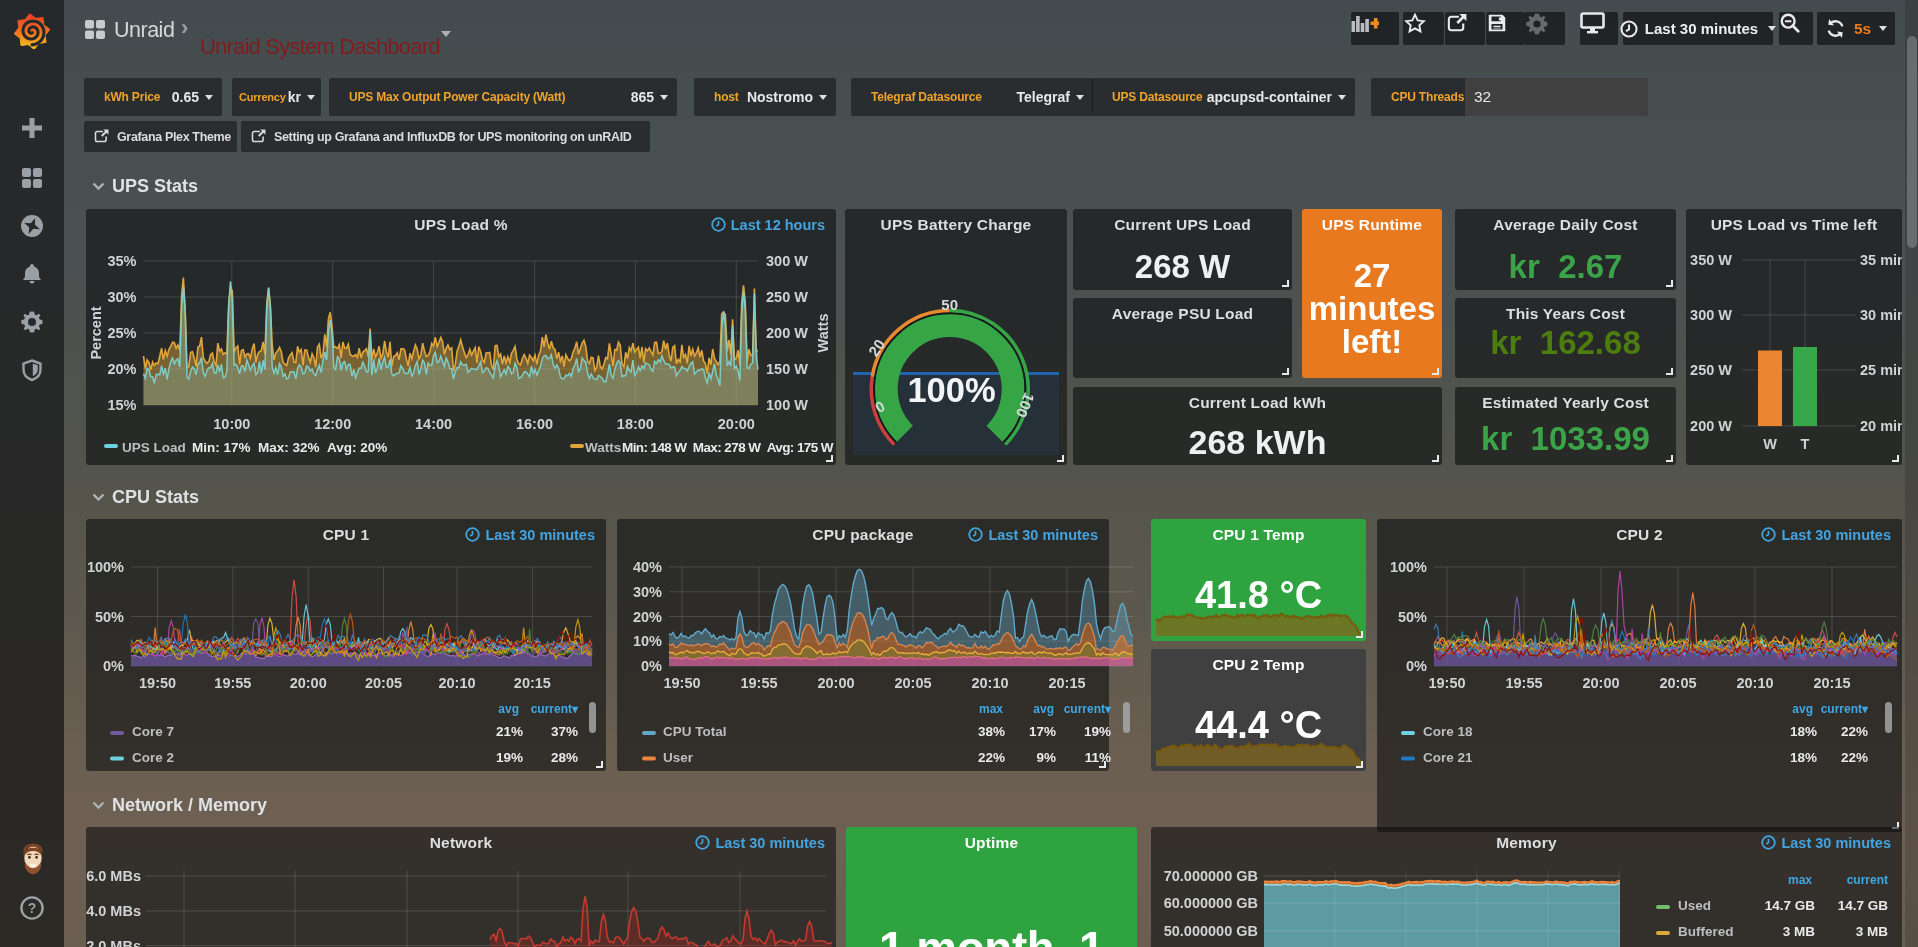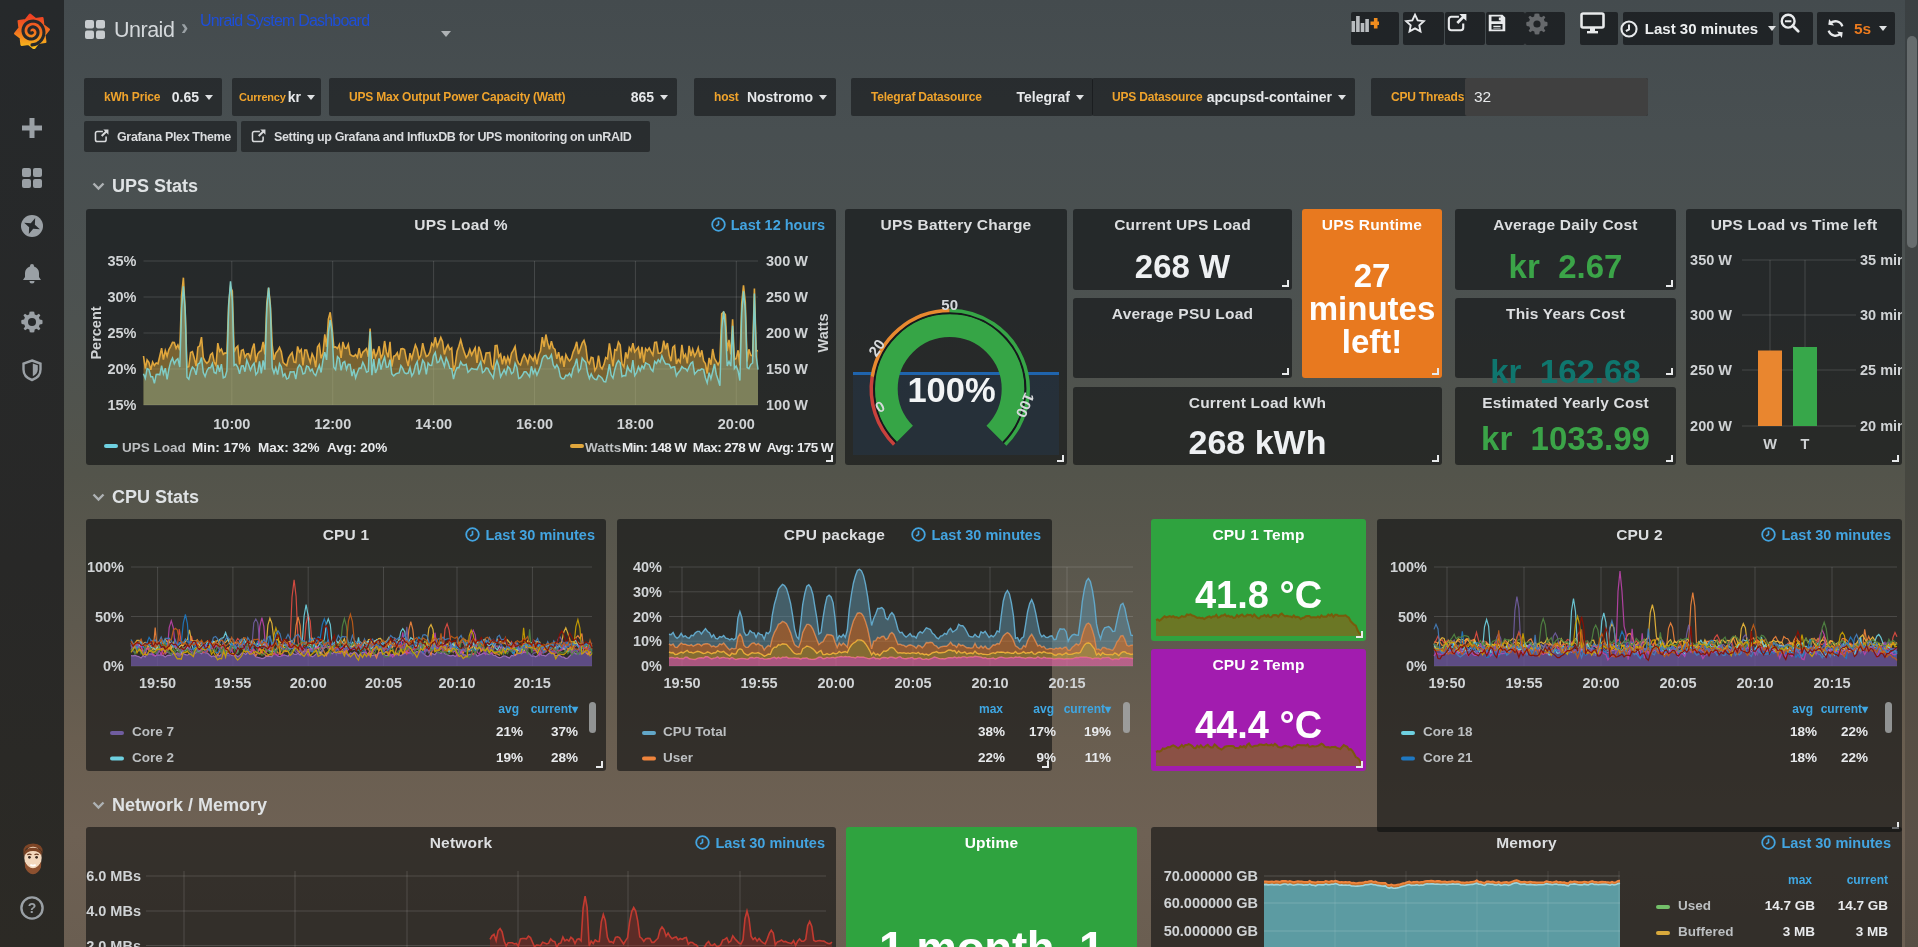--- a/index.html
+++ b/index.html
@@ -86,21 +86,21 @@
 <svg class="abs" style="left:85px;top:20px" width="20" height="19" viewBox="0 0 20 19">
 <g fill="#c7cbce">
       <rect x="0" y="0" width="9" height="8.5" rx="2"></rect>
       <rect x="11" y="0" width="9" height="8.5" rx="2"></rect>
       <rect x="0" y="10.5" width="9" height="8.5" rx="2"></rect>
       <rect x="11" y="10.5" width="9" height="8.5" rx="2"></rect>
     </g>
   </svg>
 <div class="abs" style="left:114px;top:18px;font-size:21.5px;letter-spacing:-0.5px;color:#d3d7da">Unraid</div>
 <div class="abs" style="left:181px;top:15px;font-size:22px;color:#9aa1a5;font-weight:bold">›</div>
-<div class="abs" style="left:200px;top:12px;font-size:16px;letter-spacing:-0.8px;color:#1d4ed8">Unraid System Dashboard</div>
+<div class="abs" style="left:200px;top:34px;font-size:22px;letter-spacing:-0.8px;color:#7f1d1d">Unraid System Dashboard</div>
 <div class="abs" style="left:441px;top:31px;width:0;height:0;border-left:5px solid transparent;border-right:5px solid transparent;border-top:6px solid #aeb2b5"></div>
 <div class="btn" style="left:1351px;width:48px">
     <svg width="28" height="22" viewBox="0 0 28 22">
       <g fill="#b9bdc0">
         <rect x="0.5" y="9" width="3.6" height="11"></rect>
         <rect x="5.1" y="4" width="3.6" height="16"></rect>
         <rect x="9.7" y="11" width="3.6" height="9"></rect>
         <rect x="14.3" y="7" width="3.6" height="13"></rect>
       </g>
       <path fill="#ef8c1e" d="M21.5 11.5h3.4v-3.4h3.6v3.4h3.4v3.6h-3.4v3.4h-3.6v-3.4h-3.4z" transform="translate(-2,-2)"></path>
@@ -311,21 +311,21 @@
 <div class="statv" style="top:36px;font-size:34px;color:#eef0f2">268 kWh</div>
 <div class="corner"></div>
 </div>
 <div class="panel" style="left:1455px;top:209px;width:221px;height:81px;">
 <div class="ptitle" style="color:#dcdee0">Average Daily Cost</div>
 <div class="statv" style="top:39px;font-size:33px;color:#3ba448">kr&nbsp;&nbsp;2.67</div>
 <div class="corner"></div>
 </div>
 <div class="panel" style="left:1455px;top:298px;width:221px;height:80px;">
 <div class="ptitle" style="color:#dcdee0">This Years Cost</div>
-<div class="statv" style="top:55px;font-size:33px;color:#0f766e">kr&nbsp;&nbsp;162.68</div>
+<div class="statv" style="top:26px;font-size:33px;color:#4d7c0f">kr&nbsp;&nbsp;162.68</div>
 <div class="corner"></div>
 </div>
 <div class="panel" style="left:1455px;top:387px;width:221px;height:78px;">
 <div class="ptitle" style="color:#dcdee0">Estimated Yearly Cost</div>
 <div class="statv" style="top:33px;font-size:33px;color:#3ba448">kr&nbsp;&nbsp;1033.99</div>
 <div class="corner"></div>
 </div>
 <div class="panel" style="left:1302px;top:209px;width:140px;height:169px;background:#e8791f;">
 <div class="ptitle" style="color:#fdfdfd">UPS Runtime</div>
 <div class="statv" style="top:50px;font-size:33px;line-height:33px;color:#fefefe">27<br>minutes<br>left!</div>
@@ -401,21 +401,21 @@
       <text class="legv" x="437" y="217" text-anchor="end">21%</text>
       <text class="legv" x="492" y="217" text-anchor="end">37%</text>
       <rect x="24" y="237.5" width="14" height="4" rx="2" fill="#6ed0e0"></rect>
       <text class="leg" x="46" y="242.5" fill="#cfd2d4">Core 2</text>
       <text class="legv" x="437" y="242.5" text-anchor="end">19%</text>
       <text class="legv" x="492" y="242.5" text-anchor="end">28%</text>
       <rect x="503" y="183" width="7" height="31" rx="3.5" fill="#a9acae" opacity="0.8"></rect>
     </svg>
 <div class="corner"></div>
 </div>
-<div class="panel" style="left:617px;top:519px;width:435px;height:252px;">
+<div class="panel" style="left:617px;top:519px;width:492px;height:252px;">
 <div class="ptitle">CPU package</div>
 <div class="tlink"><svg width="15" height="15" viewBox="0 0 20 20" style="position:static;vertical-align:-2px;margin-right:5px">
         <circle cx="10" cy="10" r="8.4" fill="none" stroke="#43a4e0" stroke-width="2.4"></circle>
         <path d="M10 5v5.2l-3.2 1.9" stroke="#43a4e0" stroke-width="2.2" fill="none"></path>
       </svg>Last 30 minutes</div>
 <svg width="523" height="252" viewBox="0 0 523 252">
       <line x1="52" y1="147.0" x2="516" y2="147.0" stroke="rgba(255,255,255,0.14)" stroke-width="1"></line>
       <line x1="52" y1="122.2" x2="516" y2="122.2" stroke="rgba(255,255,255,0.14)" stroke-width="1"></line>
       <line x1="52" y1="97.5" x2="516" y2="97.5" stroke="rgba(255,255,255,0.14)" stroke-width="1"></line>
       <line x1="52" y1="72.8" x2="516" y2="72.8" stroke="rgba(255,255,255,0.14)" stroke-width="1"></line>
@@ -517,21 +517,21 @@
 </div>
 <div class="panel" style="left:1151px;top:519px;width:215px;height:122px;background:#2fa33f;">
 <div class="ptitle" style="color:#fdfefe">CPU 1 Temp</div>
 <div class="statv" style="top:55px;font-size:38px;color:#fefefe">41.8 °C</div>
 <svg width="215" height="122" viewBox="0 0 215 122">
       <polygon points="5.0,101.1 6.7,100.3 8.4,101.7 10.2,100.4 11.9,98.7 13.6,97.3 15.3,98.4 17.1,97.7 18.8,97.0 20.5,98.0 22.2,97.2 23.9,98.4 25.7,98.0 27.4,99.2 29.1,98.5 30.8,97.1 32.6,97.8 34.3,97.5 36.0,95.5 37.7,96.0 39.5,95.4 41.2,96.5 42.9,96.9 44.6,97.8 46.3,98.9 48.1,98.5 49.8,99.2 51.5,98.9 53.2,100.0 55.0,98.9 56.7,98.0 58.4,97.4 60.1,98.7 61.8,97.5 63.6,97.6 65.3,95.8 67.0,98.5 68.7,98.1 70.5,96.5 72.2,96.5 73.9,95.4 75.6,97.3 77.4,96.7 79.1,97.9 80.8,97.3 82.5,98.9 84.2,98.5 86.0,96.1 87.7,97.8 89.4,96.4 91.1,95.5 92.9,97.4 94.6,97.2 96.3,95.7 98.0,96.3 99.7,95.8 101.5,97.7 103.2,95.5 104.9,97.3 106.6,99.0 108.4,99.3 110.1,97.2 111.8,97.1 113.5,96.0 115.3,97.7 117.0,96.0 118.7,98.1 120.4,98.2 122.1,96.3 123.9,96.1 125.6,96.3 127.3,97.8 129.0,95.6 130.8,94.6 132.5,96.2 134.2,97.4 135.9,96.9 137.6,97.2 139.4,97.4 141.1,98.2 142.8,96.5 144.5,98.3 146.3,97.7 148.0,98.4 149.7,100.2 151.4,98.9 153.2,98.5 154.9,97.2 156.6,96.9 158.3,97.0 160.0,98.4 161.8,98.3 163.5,98.2 165.2,98.5 166.9,97.5 168.7,98.6 170.4,96.5 172.1,97.8 173.8,97.5 175.5,97.7 177.3,95.5 179.0,96.7 180.7,95.2 182.4,97.8 184.2,95.8 185.9,95.8 187.6,96.9 189.3,96.8 191.1,96.7 192.8,96.7 194.5,96.3 196.2,97.7 197.9,98.7 199.7,102.3 201.4,104.0 203.1,105.6 204.8,106.6 206.6,111.3 208.3,114.4 210.0,115.6 210,117 5,117" fill="rgba(130,103,28,0.72)"></polygon>
       <polyline points="5.0,101.1 6.7,100.3 8.4,101.7 10.2,100.4 11.9,98.7 13.6,97.3 15.3,98.4 17.1,97.7 18.8,97.0 20.5,98.0 22.2,97.2 23.9,98.4 25.7,98.0 27.4,99.2 29.1,98.5 30.8,97.1 32.6,97.8 34.3,97.5 36.0,95.5 37.7,96.0 39.5,95.4 41.2,96.5 42.9,96.9 44.6,97.8 46.3,98.9 48.1,98.5 49.8,99.2 51.5,98.9 53.2,100.0 55.0,98.9 56.7,98.0 58.4,97.4 60.1,98.7 61.8,97.5 63.6,97.6 65.3,95.8 67.0,98.5 68.7,98.1 70.5,96.5 72.2,96.5 73.9,95.4 75.6,97.3 77.4,96.7 79.1,97.9 80.8,97.3 82.5,98.9 84.2,98.5 86.0,96.1 87.7,97.8 89.4,96.4 91.1,95.5 92.9,97.4 94.6,97.2 96.3,95.7 98.0,96.3 99.7,95.8 101.5,97.7 103.2,95.5 104.9,97.3 106.6,99.0 108.4,99.3 110.1,97.2 111.8,97.1 113.5,96.0 115.3,97.7 117.0,96.0 118.7,98.1 120.4,98.2 122.1,96.3 123.9,96.1 125.6,96.3 127.3,97.8 129.0,95.6 130.8,94.6 132.5,96.2 134.2,97.4 135.9,96.9 137.6,97.2 139.4,97.4 141.1,98.2 142.8,96.5 144.5,98.3 146.3,97.7 148.0,98.4 149.7,100.2 151.4,98.9 153.2,98.5 154.9,97.2 156.6,96.9 158.3,97.0 160.0,98.4 161.8,98.3 163.5,98.2 165.2,98.5 166.9,97.5 168.7,98.6 170.4,96.5 172.1,97.8 173.8,97.5 175.5,97.7 177.3,95.5 179.0,96.7 180.7,95.2 182.4,97.8 184.2,95.8 185.9,95.8 187.6,96.9 189.3,96.8 191.1,96.7 192.8,96.7 194.5,96.3 196.2,97.7 197.9,98.7 199.7,102.3 201.4,104.0 203.1,105.6 204.8,106.6 206.6,111.3 208.3,114.4 210.0,115.6" fill="none" stroke="rgba(122,88,10,0.95)" stroke-width="2"></polyline>
     </svg>
 <div class="corner"></div>
 </div>
-<div class="panel" style="left:1151px;top:649px;width:215px;height:122px;background:#a21caf;text-decoration:underline;">
+<div class="panel" style="left:1151px;top:649px;width:215px;height:122px;background:#404040;text-decoration:underline;">
 <div class="ptitle" style="color:#fdfefe">CPU 2 Temp</div>
 <div class="statv" style="top:55px;font-size:38px;color:#fefefe">44.4 °C</div>
 <svg width="215" height="122" viewBox="0 0 215 122">
       <polygon points="5.0,103.0 6.7,102.1 8.4,102.7 10.2,101.7 11.9,99.4 13.6,99.9 15.3,99.1 17.1,98.1 18.8,98.3 20.5,97.1 22.2,96.4 23.9,97.1 25.7,98.3 27.4,99.3 29.1,97.8 30.8,95.9 32.6,97.9 34.3,96.0 36.0,96.1 37.7,95.1 39.5,95.8 41.2,97.1 42.9,99.0 44.6,99.2 46.3,96.8 48.1,98.3 49.8,96.2 51.5,98.2 53.2,98.5 55.0,96.8 56.7,95.7 58.4,97.7 60.1,98.4 61.8,98.3 63.6,95.4 65.3,96.8 67.0,98.6 68.7,99.6 70.5,100.6 72.2,99.3 73.9,97.7 75.6,97.2 77.4,97.0 79.1,97.1 80.8,97.1 82.5,97.2 84.2,99.1 86.0,99.1 87.7,99.2 89.4,97.3 91.1,98.2 92.9,97.1 94.6,98.6 96.3,95.7 98.0,94.5 99.7,97.3 101.5,98.0 103.2,97.0 104.9,96.8 106.6,96.8 108.4,95.6 110.1,95.5 111.8,96.0 113.5,95.9 115.3,95.1 117.0,96.3 118.7,96.3 120.4,95.5 122.1,96.7 123.9,94.8 125.6,96.1 127.3,98.1 129.0,98.3 130.8,98.4 132.5,97.5 134.2,96.7 135.9,97.2 137.6,97.4 139.4,98.3 141.1,99.5 142.8,97.6 144.5,98.0 146.3,96.1 148.0,96.0 149.7,96.3 151.4,96.2 153.2,96.3 154.9,96.6 156.6,95.6 158.3,97.9 160.0,97.5 161.8,97.0 163.5,97.4 165.2,97.3 166.9,96.9 168.7,95.8 170.4,94.6 172.1,95.6 173.8,97.6 175.5,98.3 177.3,98.1 179.0,98.6 180.7,98.1 182.4,97.9 184.2,97.8 185.9,98.9 187.6,99.4 189.3,100.0 191.1,97.9 192.8,96.0 194.5,97.0 196.2,97.8 197.9,100.6 199.7,100.2 201.4,101.9 203.1,104.7 204.8,108.0 206.6,109.0 208.3,110.6 210.0,115.0 210,117 5,117" fill="rgba(130,103,28,0.72)"></polygon>
       <polyline points="5.0,103.0 6.7,102.1 8.4,102.7 10.2,101.7 11.9,99.4 13.6,99.9 15.3,99.1 17.1,98.1 18.8,98.3 20.5,97.1 22.2,96.4 23.9,97.1 25.7,98.3 27.4,99.3 29.1,97.8 30.8,95.9 32.6,97.9 34.3,96.0 36.0,96.1 37.7,95.1 39.5,95.8 41.2,97.1 42.9,99.0 44.6,99.2 46.3,96.8 48.1,98.3 49.8,96.2 51.5,98.2 53.2,98.5 55.0,96.8 56.7,95.7 58.4,97.7 60.1,98.4 61.8,98.3 63.6,95.4 65.3,96.8 67.0,98.6 68.7,99.6 70.5,100.6 72.2,99.3 73.9,97.7 75.6,97.2 77.4,97.0 79.1,97.1 80.8,97.1 82.5,97.2 84.2,99.1 86.0,99.1 87.7,99.2 89.4,97.3 91.1,98.2 92.9,97.1 94.6,98.6 96.3,95.7 98.0,94.5 99.7,97.3 101.5,98.0 103.2,97.0 104.9,96.8 106.6,96.8 108.4,95.6 110.1,95.5 111.8,96.0 113.5,95.9 115.3,95.1 117.0,96.3 118.7,96.3 120.4,95.5 122.1,96.7 123.9,94.8 125.6,96.1 127.3,98.1 129.0,98.3 130.8,98.4 132.5,97.5 134.2,96.7 135.9,97.2 137.6,97.4 139.4,98.3 141.1,99.5 142.8,97.6 144.5,98.0 146.3,96.1 148.0,96.0 149.7,96.3 151.4,96.2 153.2,96.3 154.9,96.6 156.6,95.6 158.3,97.9 160.0,97.5 161.8,97.0 163.5,97.4 165.2,97.3 166.9,96.9 168.7,95.8 170.4,94.6 172.1,95.6 173.8,97.6 175.5,98.3 177.3,98.1 179.0,98.6 180.7,98.1 182.4,97.9 184.2,97.8 185.9,98.9 187.6,99.4 189.3,100.0 191.1,97.9 192.8,96.0 194.5,97.0 196.2,97.8 197.9,100.6 199.7,100.2 201.4,101.9 203.1,104.7 204.8,108.0 206.6,109.0 208.3,110.6 210.0,115.0" fill="none" stroke="rgba(122,88,10,0.95)" stroke-width="2"></polyline>
     </svg>
 <div class="corner"></div>
 </div>
 <div class="panel" style="left:86px;top:827px;width:750px;height:120px;border-radius:3px 3px 0 0;">
 <div class="ptitle">Network</div>

